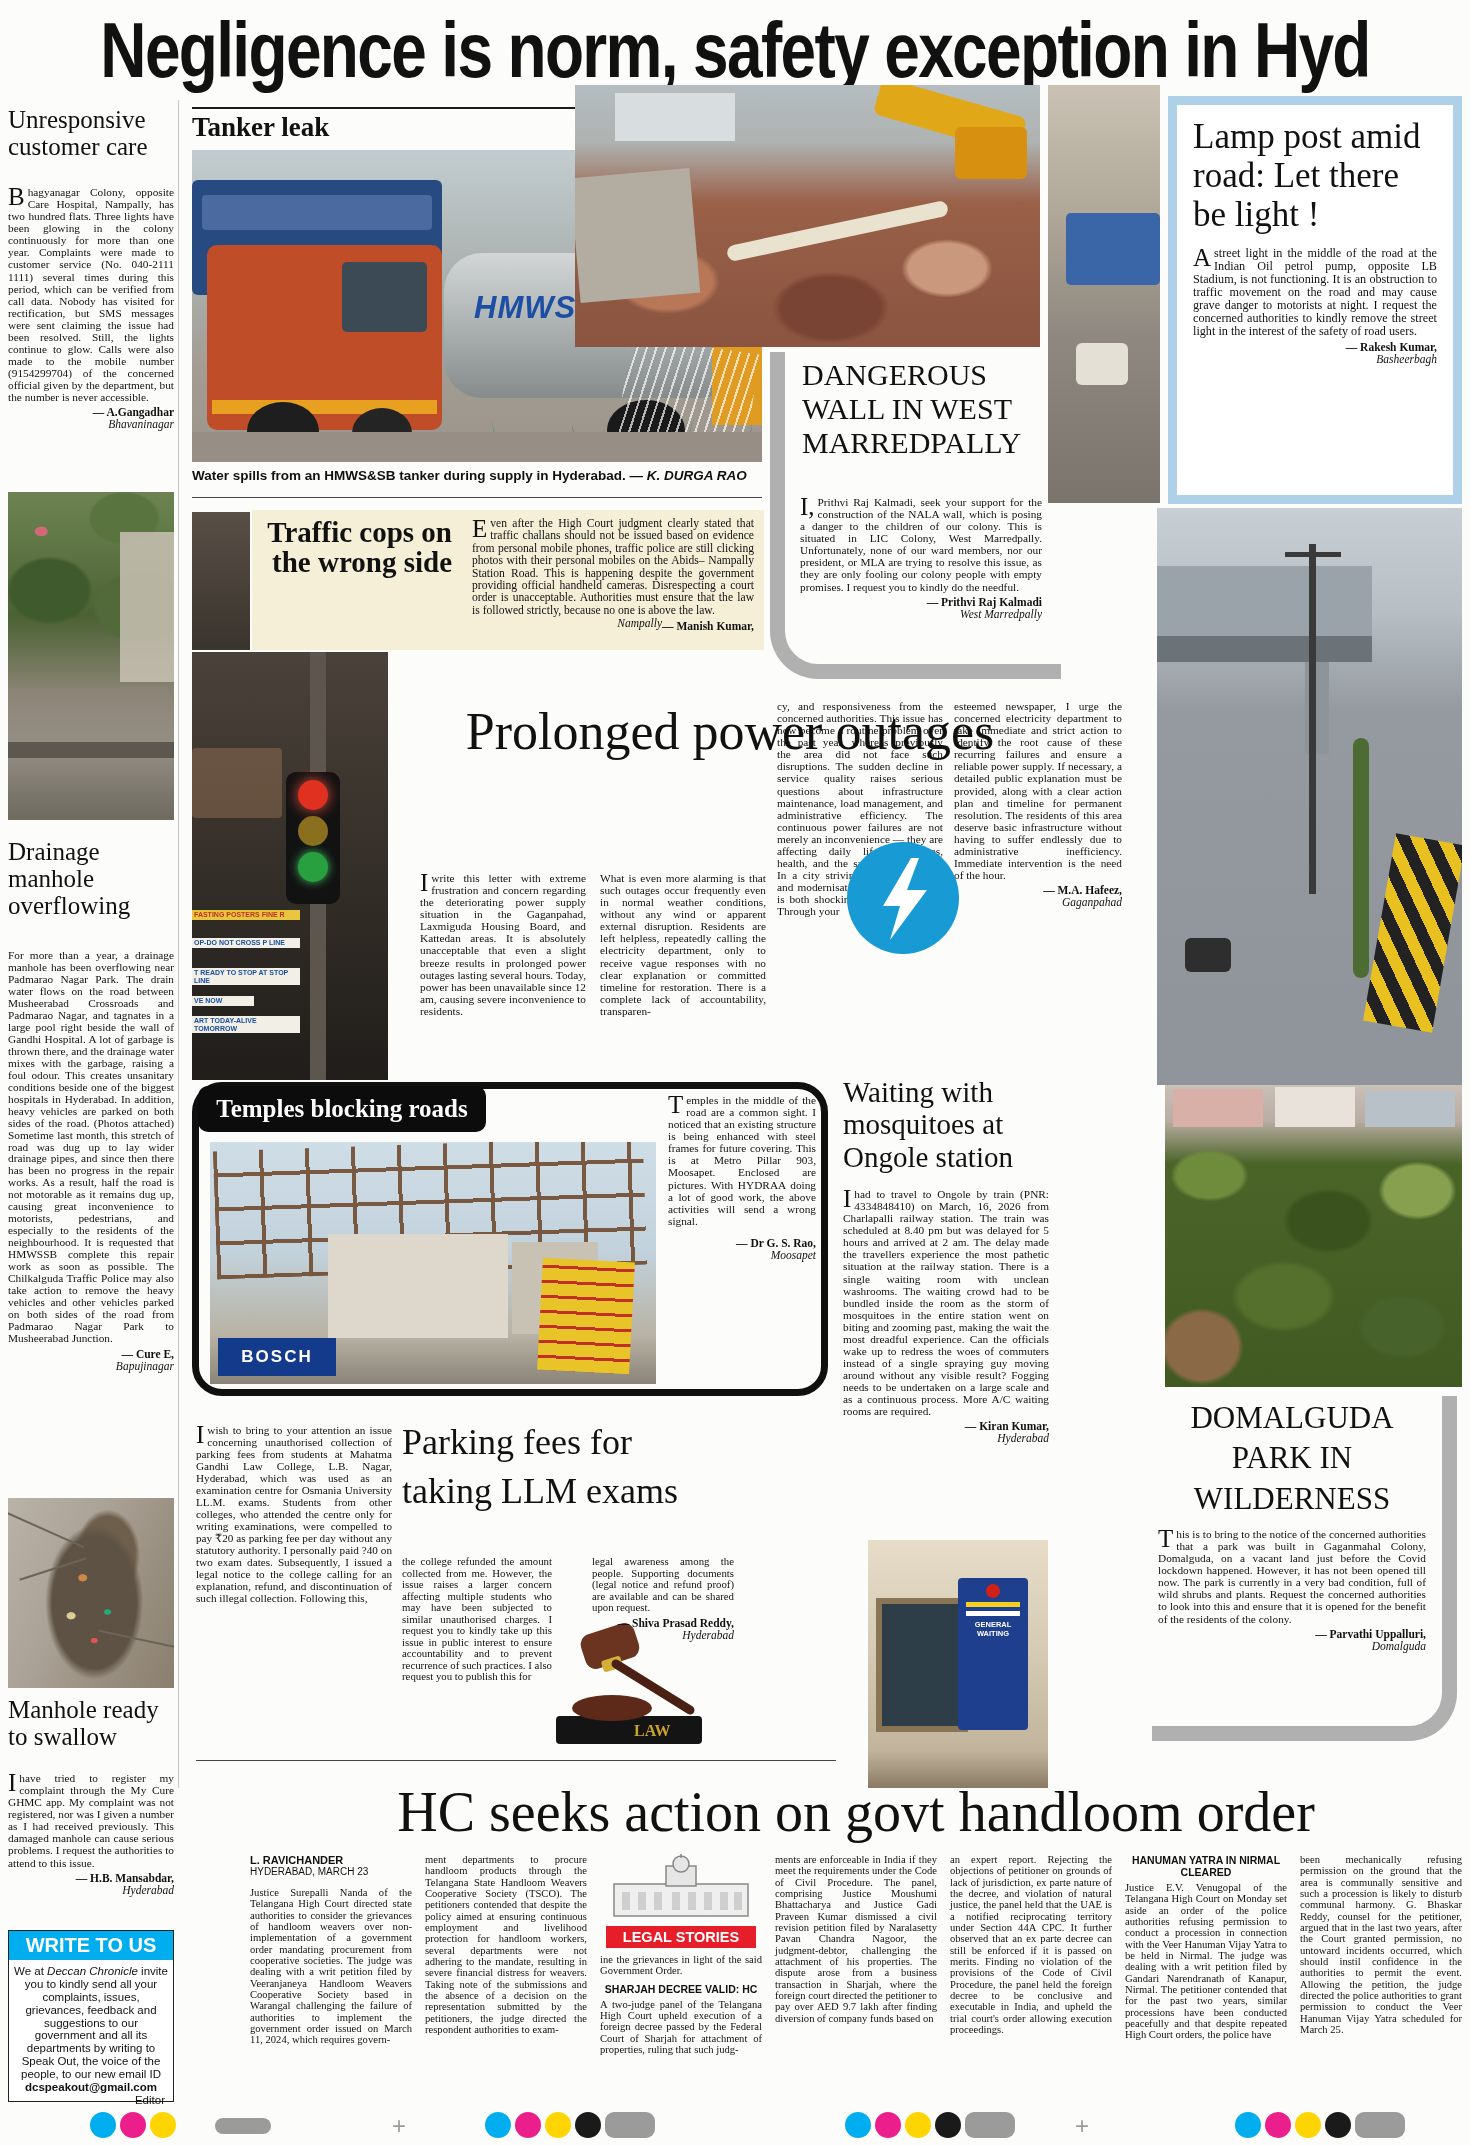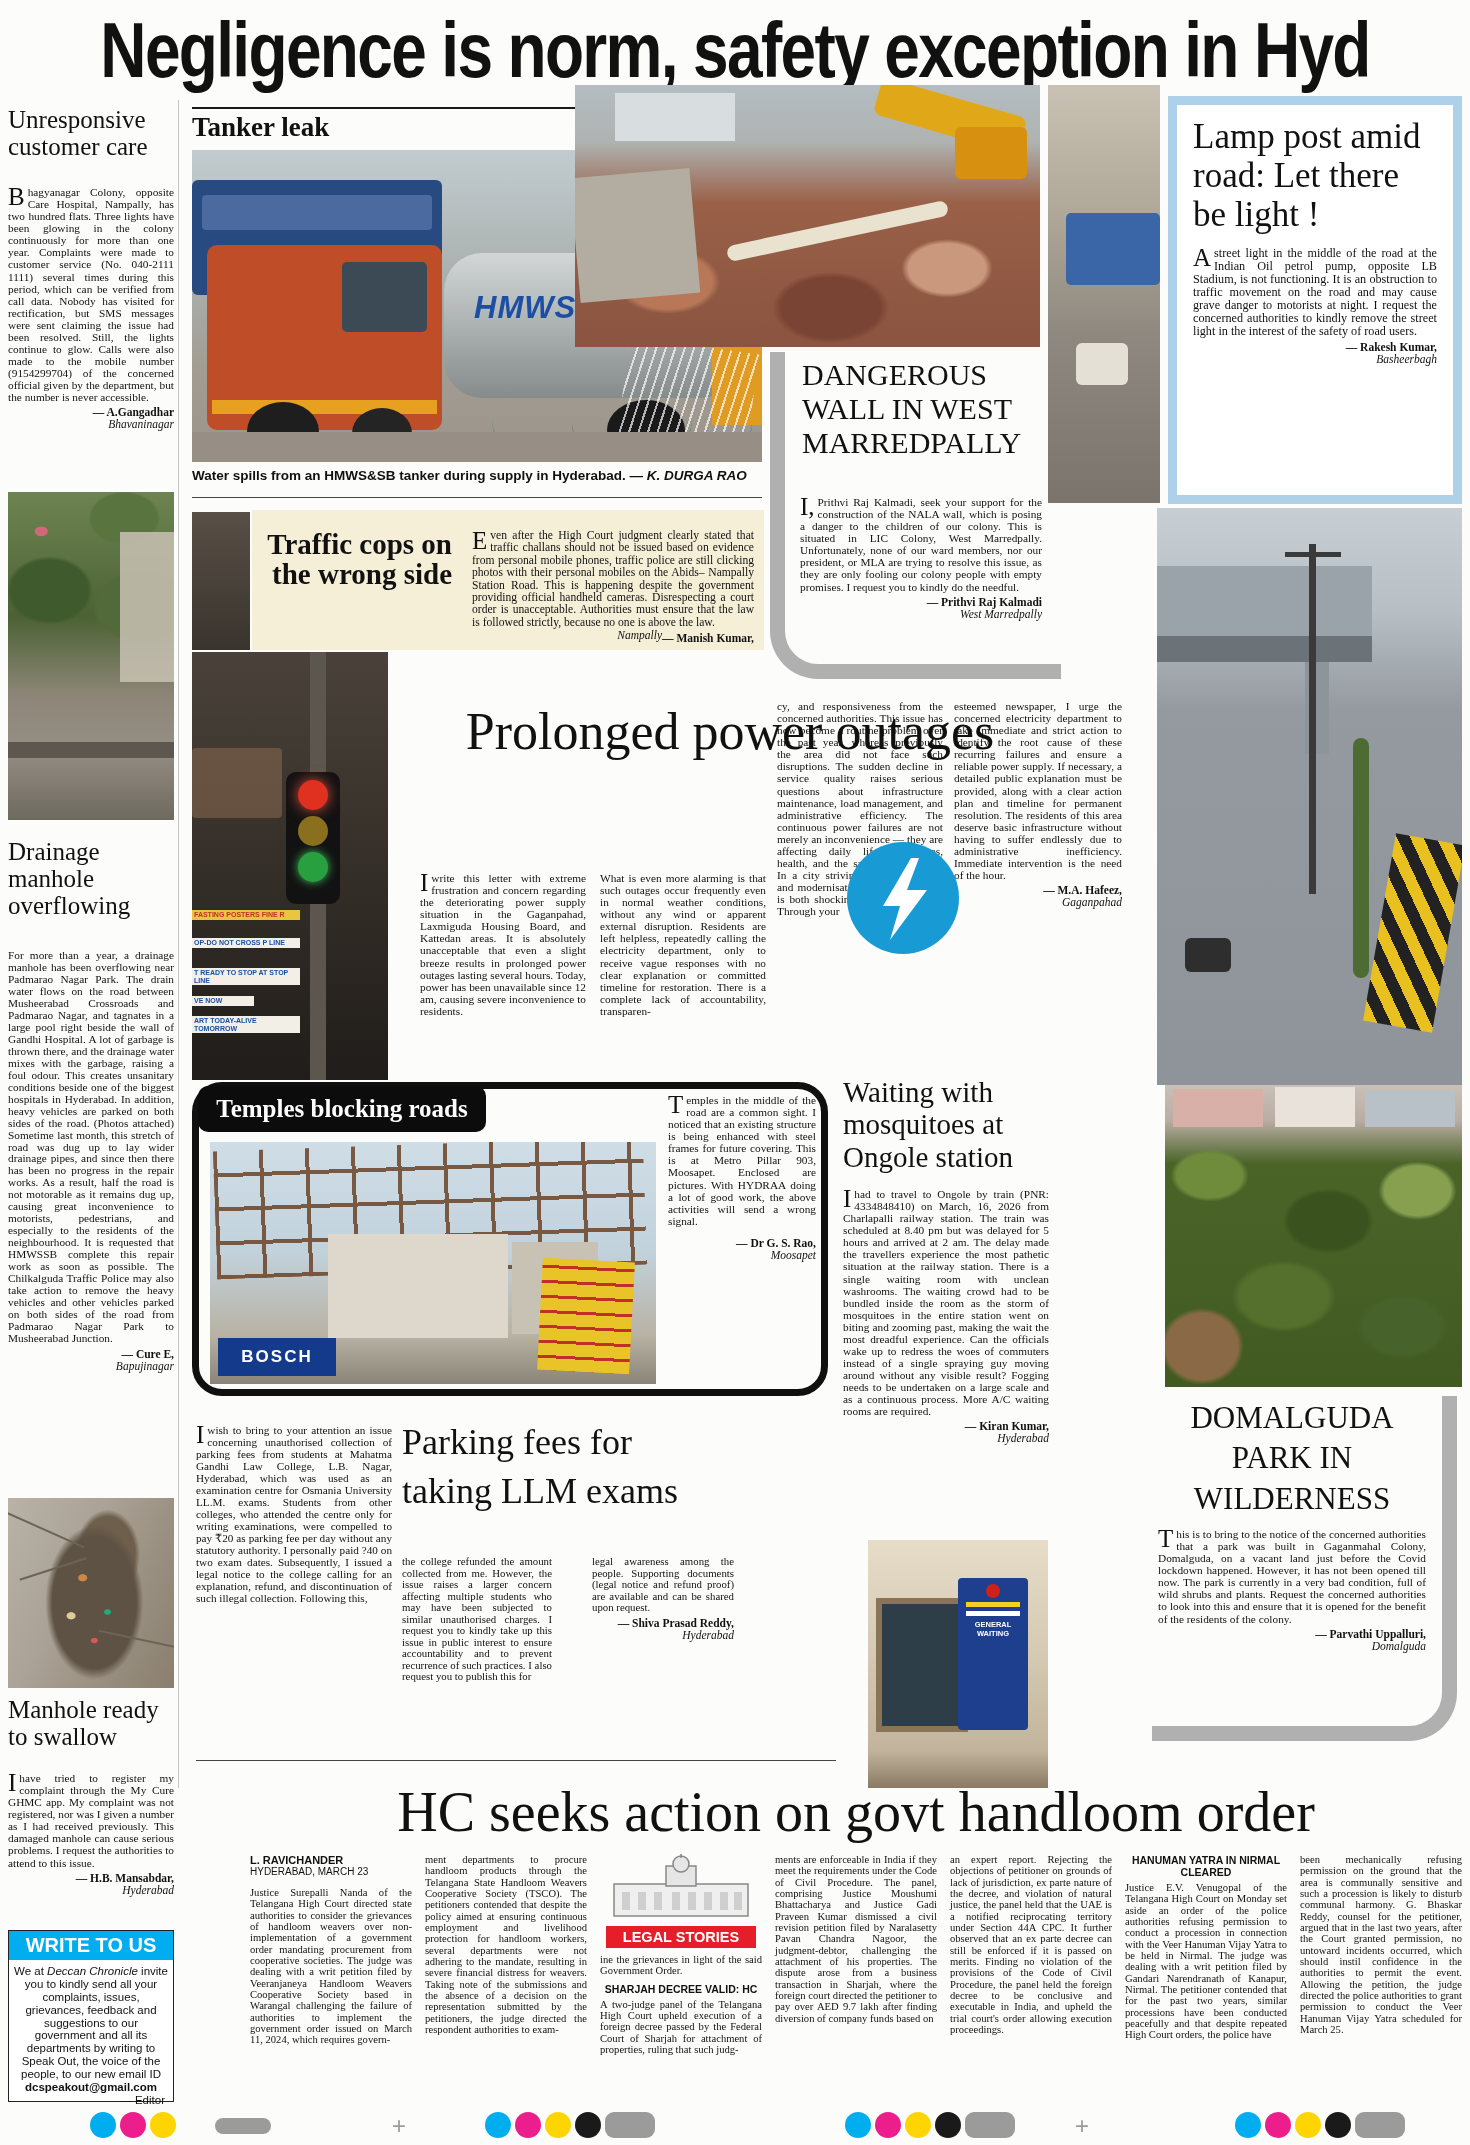--- a/index.html
+++ b/index.html
@@ -108,21 +108,21 @@
     <div class="abs" style="left:380px;top:225px;width:180px;height:90px;border:0;border-bottom:8px solid #35755f;border-radius:50%;"></div>
     <div class="abs" style="left:55px;top:252px;width:72px;height:58px;background:#1e1e1e;border-radius:50%;"></div>
     <div class="abs" style="left:160px;top:258px;width:60px;height:50px;background:#242424;border-radius:50%;"></div>
     <div class="abs" style="left:415px;top:250px;width:78px;height:60px;background:#1a1a1a;border-radius:50%;"></div>
     <div class="abs" style="left:430px;top:195px;width:130px;height:115px;opacity:.75;background:repeating-linear-gradient(100deg,rgba(255,255,255,.9) 0 2px,transparent 2px 9px);transform:rotate(8deg);"></div>
     <div class="abs" style="left:0;top:282px;width:570px;height:30px;background:#978f85;"></div>
   </div>
   <div class="abs caption" style="left:192px;top:468px;width:570px;"><span>Water spills from an HMWS&amp;SB tanker during supply in Hyderabad. </span><i>— K. DURGA RAO</i></div>
   <div class="abs thinrule" style="left:192px;top:497px;width:570px;"></div>
 
-  <div class="abs" style="left:252px;top:510px;width:512px;height:140px;background:#f6efd8;padding:20px 10px;box-sizing:border-box;">
+  <div class="abs" style="left:252px;top:510px;width:512px;height:140px;background:#f6efd8;padding:8px 10px;box-sizing:border-box;">
     <div style="float:left;width:190px;text-align:right;font-size:29px;line-height:1.03;font-weight:bold;padding-right:12px;">Traffic cops on the wrong side</div>
     <div style="margin-left:210px;">
       <div class="body dc" style="font-size:11.6px;">Even after the High Court judgment clearly stated that traffic challans should not be issued based on evidence from personal mobile phones, traffic police are still clicking photos with their personal mobiles on the Abids– Nampally Station Road. This is happening despite the government providing official handheld cameras. Disrespecting a court order is unacceptable. Authorities must ensure that the law is followed strictly, because no one is above the law.</div>
       <span class="by" style="display:inline;float:right;">— Manish Kumar,</span>
       <i style="float:right;font-size:11.5px;margin-left:4px;">Nampally</i>
     </div>
   </div>
 
   <div class="ph" style="left:192px;top:512px;width:58px;height:138px;background:linear-gradient(180deg,#584f46 0%,#3a342e 100%);"></div>
   <div class="ph" style="left:192px;top:652px;width:196px;height:428px;background:linear-gradient(180deg,#4a423a 0%,#332d27 55%,#201d1a 100%);">
@@ -252,20 +252,30 @@
     <span class="pl">Domalguda</span>
   </div>
 
   <div class="abs body2 dc" style="left:196px;top:1424px;width:196px;height:334px;overflow:hidden;font-size:11.2px;">I wish to bring to your attention an issue concerning unauthorised collection of parking fees from students at Mahatma Gandhi Law College, L.B. Nagar, Hyderabad, which was used as an examination centre for Osmania University LL.M. exams. Students from other colleges, who attended the centre only for writing examinations, were compelled to pay ₹20 as parking fee per day without any statutory authority. I personally paid ?40 on two exam dates. Subsequently, I issued a legal notice to the college calling for an explanation, refund, and discontinuation of such illegal collection. Following this,</div>
   <div class="abs" style="left:402px;top:1418px;width:310px;font-size:36px;line-height:1.35;">Parking fees for taking LLM exams</div>
   <div class="abs body2" style="left:402px;top:1556px;width:150px;height:202px;overflow:hidden;font-size:10.8px;">the college refunded the amount collected from me. However, the issue raises a larger concern affecting multiple students who may have been subjected to similar unauthorised charges. I request you to kindly take up this issue in public interest to ensure accountability and to prevent recurrence of such practices. I also request you to publish this for</div>
   <div class="abs" style="left:592px;top:1556px;width:142px;z-index:2;">
     <div class="body2" style="font-size:10.8px;">legal awareness among the people. Supporting documents (legal notice and refund proof) are available and can be shared upon request.</div>
     <span class="by">— Shiva Prasad Reddy,</span>
     <span class="pl">Hyderabad</span>
+  </div>
+  <div class="abs" style="left:538px;top:1612px;width:168px;height:142px;z-index:1;">
+    <svg width="168" height="142" viewBox="0 0 168 142">
+      <rect x="18" y="104" width="146" height="28" rx="4" fill="#141414"></rect>
+      <text x="96" y="124" font-family="Liberation Serif,serif" font-size="16" fill="#c9a227" font-weight="bold">LAW</text>
+      <ellipse cx="74" cy="96" rx="40" ry="13" fill="#5d2a1a"></ellipse>
+      <rect x="44" y="16" width="56" height="36" rx="11" fill="#6b3420" transform="rotate(-18 72 34)"></rect>
+      <rect x="64" y="46" width="20" height="12" rx="3" fill="#d4af37" transform="rotate(-18 74 52)"></rect>
+      <line x1="78" y1="52" x2="152" y2="98" stroke="#4a2014" stroke-width="9" stroke-linecap="round"></line>
+    </svg>
   </div>
   <div class="abs thinrule" style="left:196px;top:1760px;width:640px;"></div>
 
   <div class="abs" style="left:250px;top:1780px;width:1212px;text-align:center;font-size:56px;">HC seeks action on govt handloom order</div>
   <div class="abs" style="left:250px;top:1854px;width:1212px;height:264px;display:flex;gap:13px;overflow:hidden;">
     <div style="flex:1;">
       <div class="sans" style="font-weight:bold;font-size:11px;">L. RAVICHANDER</div>
       <div class="sans" style="font-size:10px;margin-bottom:10px;">HYDERABAD, MARCH 23</div>
       <div class="body2" style="font-size:10.6px;">Justice Surepalli Nanda of the Telangana High Court directed state authorities to consider the grievances of handloom weavers over non-implementation of a government order mandating procurement from cooperative societies. The judge was dealing with a writ petition filed by Veeranjaneya Handloom Weavers Cooperative Society based in Warangal challenging the failure of authorities to implement the government order issued on March 11, 2024, which requires govern-</div>
     </div>

